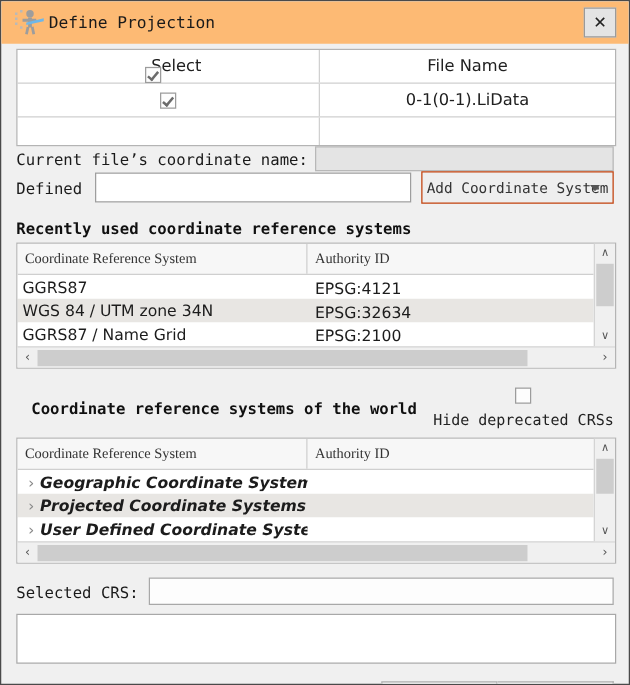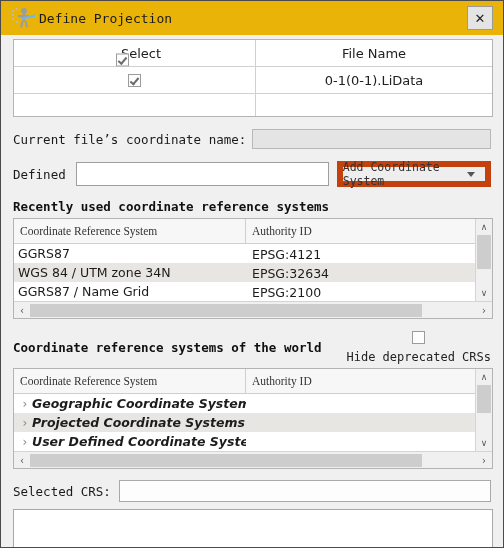--- a/index.html
+++ b/index.html
@@ -20,21 +20,21 @@
     box-sizing: border-box;
     background: #f0f0f0;
     border: 1px solid #4a4a4a;
     overflow: hidden;
   }
 
   
   .titlebar {
     position: relative;
     height: 34px;
-    background: #eab308;
+    background: #fdba74;
     display: flex;
     align-items: center;
     padding: 0 6px 0 10px;
     box-sizing: border-box;
   }
   .title-icon {
     width: 26px;
     height: 26px;
     flex: 0 0 26px;
     margin-right: 2px;
@@ -140,21 +140,21 @@
     height: 7px;
     border: solid #6b6b6b;
     border-width: 0 2px 2px 0;
     transform: rotate(40deg);
   }
 
   
   .row-line {
     display: flex;
     align-items: center;
-    margin-top: 12px;
+    margin-top: 0;
   }
   .lbl {
     font-family: "DejaVu Sans Mono", monospace;
     font-size: 12.5px;
     color: #1a1a1a;
     white-space: nowrap;
   }
   .coordname-box {
     flex: 1 1 auto;
     height: 20px;
@@ -174,21 +174,21 @@
     font-size: 12px;
     padding: 0 4px;
     color: #111;
     outline: none;
   }
   .add-cs-btn {
     width: 163px;
     height: 26px;
     margin-left: 8px;
     background: #eeeeee;
-    border: 6px solid #c2410c;
+    border: 1px solid #c2410c;
     box-sizing: border-box;
     display: flex;
     align-items: center;
     justify-content: center;
     position: relative;
     cursor: pointer;
   }
   .add-cs-btn .t {
     font-family: "DejaVu Sans Mono", monospace;
     font-size: 11.5px;
@@ -214,21 +214,21 @@
     margin-top: 12px;
     margin-bottom: 4px;
   }
   .section-head-row {
     display: flex;
     align-items: center;
     margin-top: 12px;
     margin-bottom: 4px;
   }
   .section-head-row .section-head {
-    margin: 0;
+    margin: 12px;
   }
   .hide-dep {
     margin-left: auto;
     display: flex;
     align-items: center;
     gap: 6px;
     cursor: pointer;
     flex-direction: column;
   }
   .hide-dep .t {

